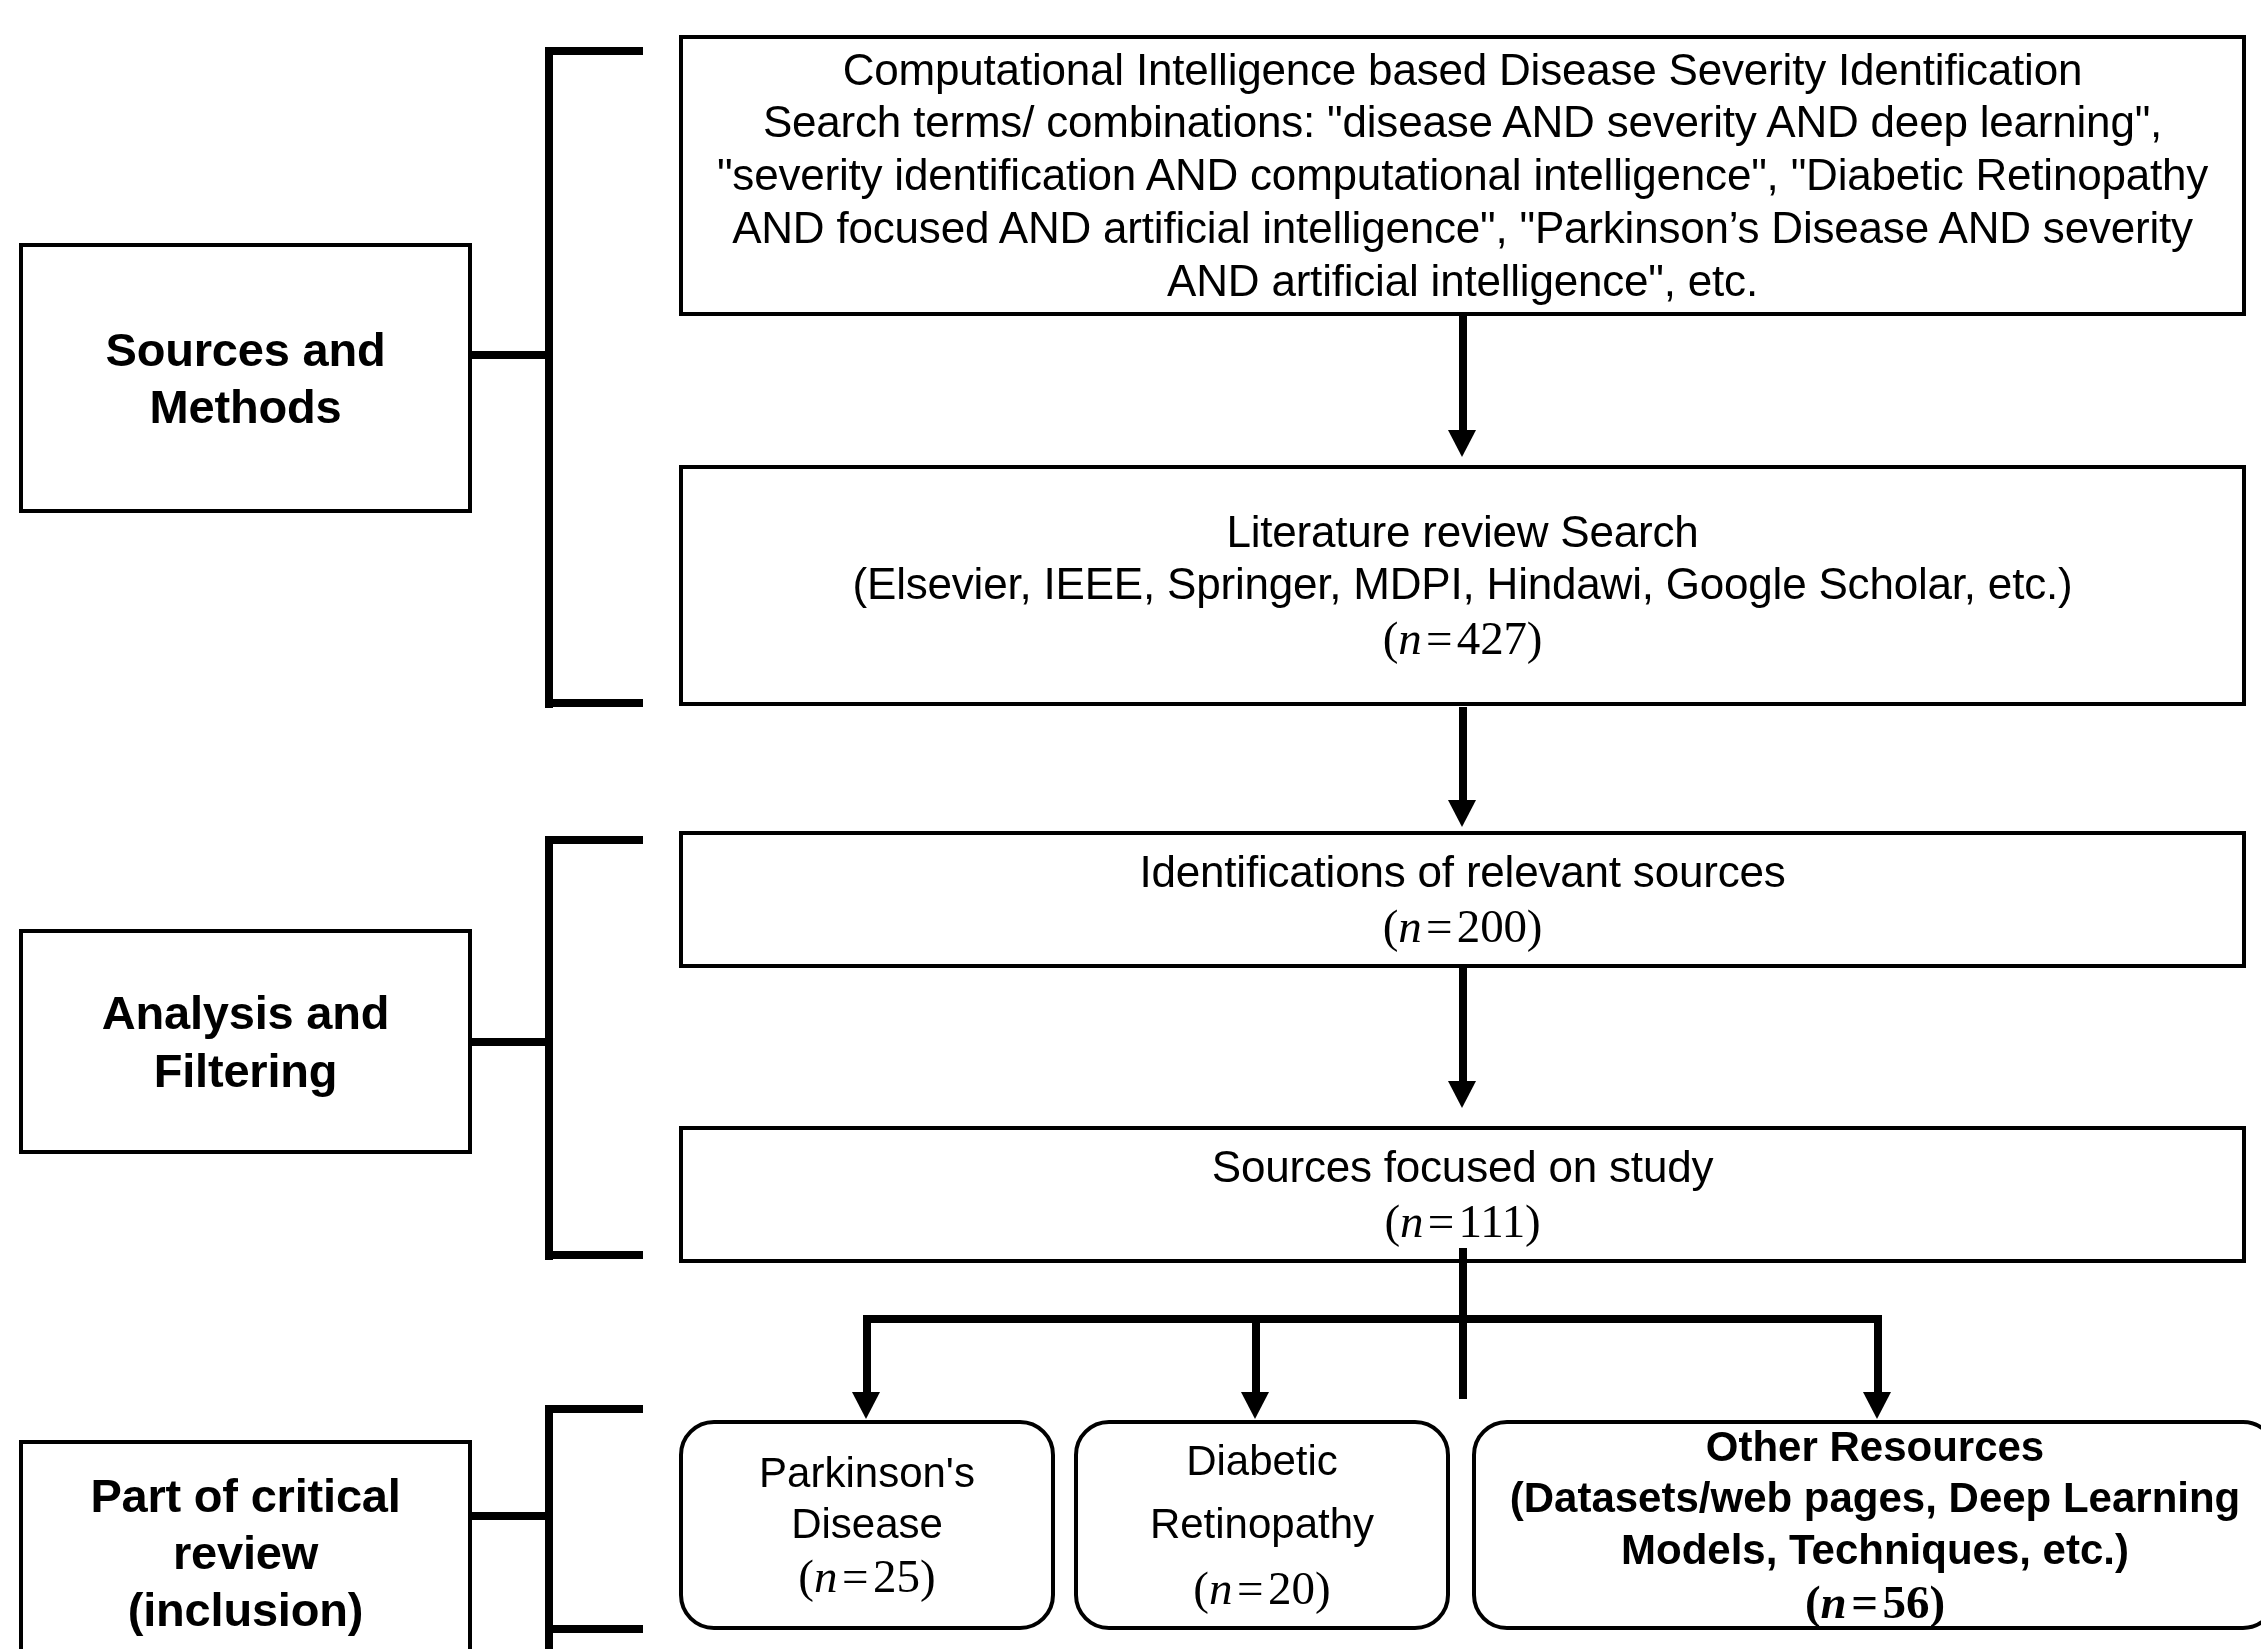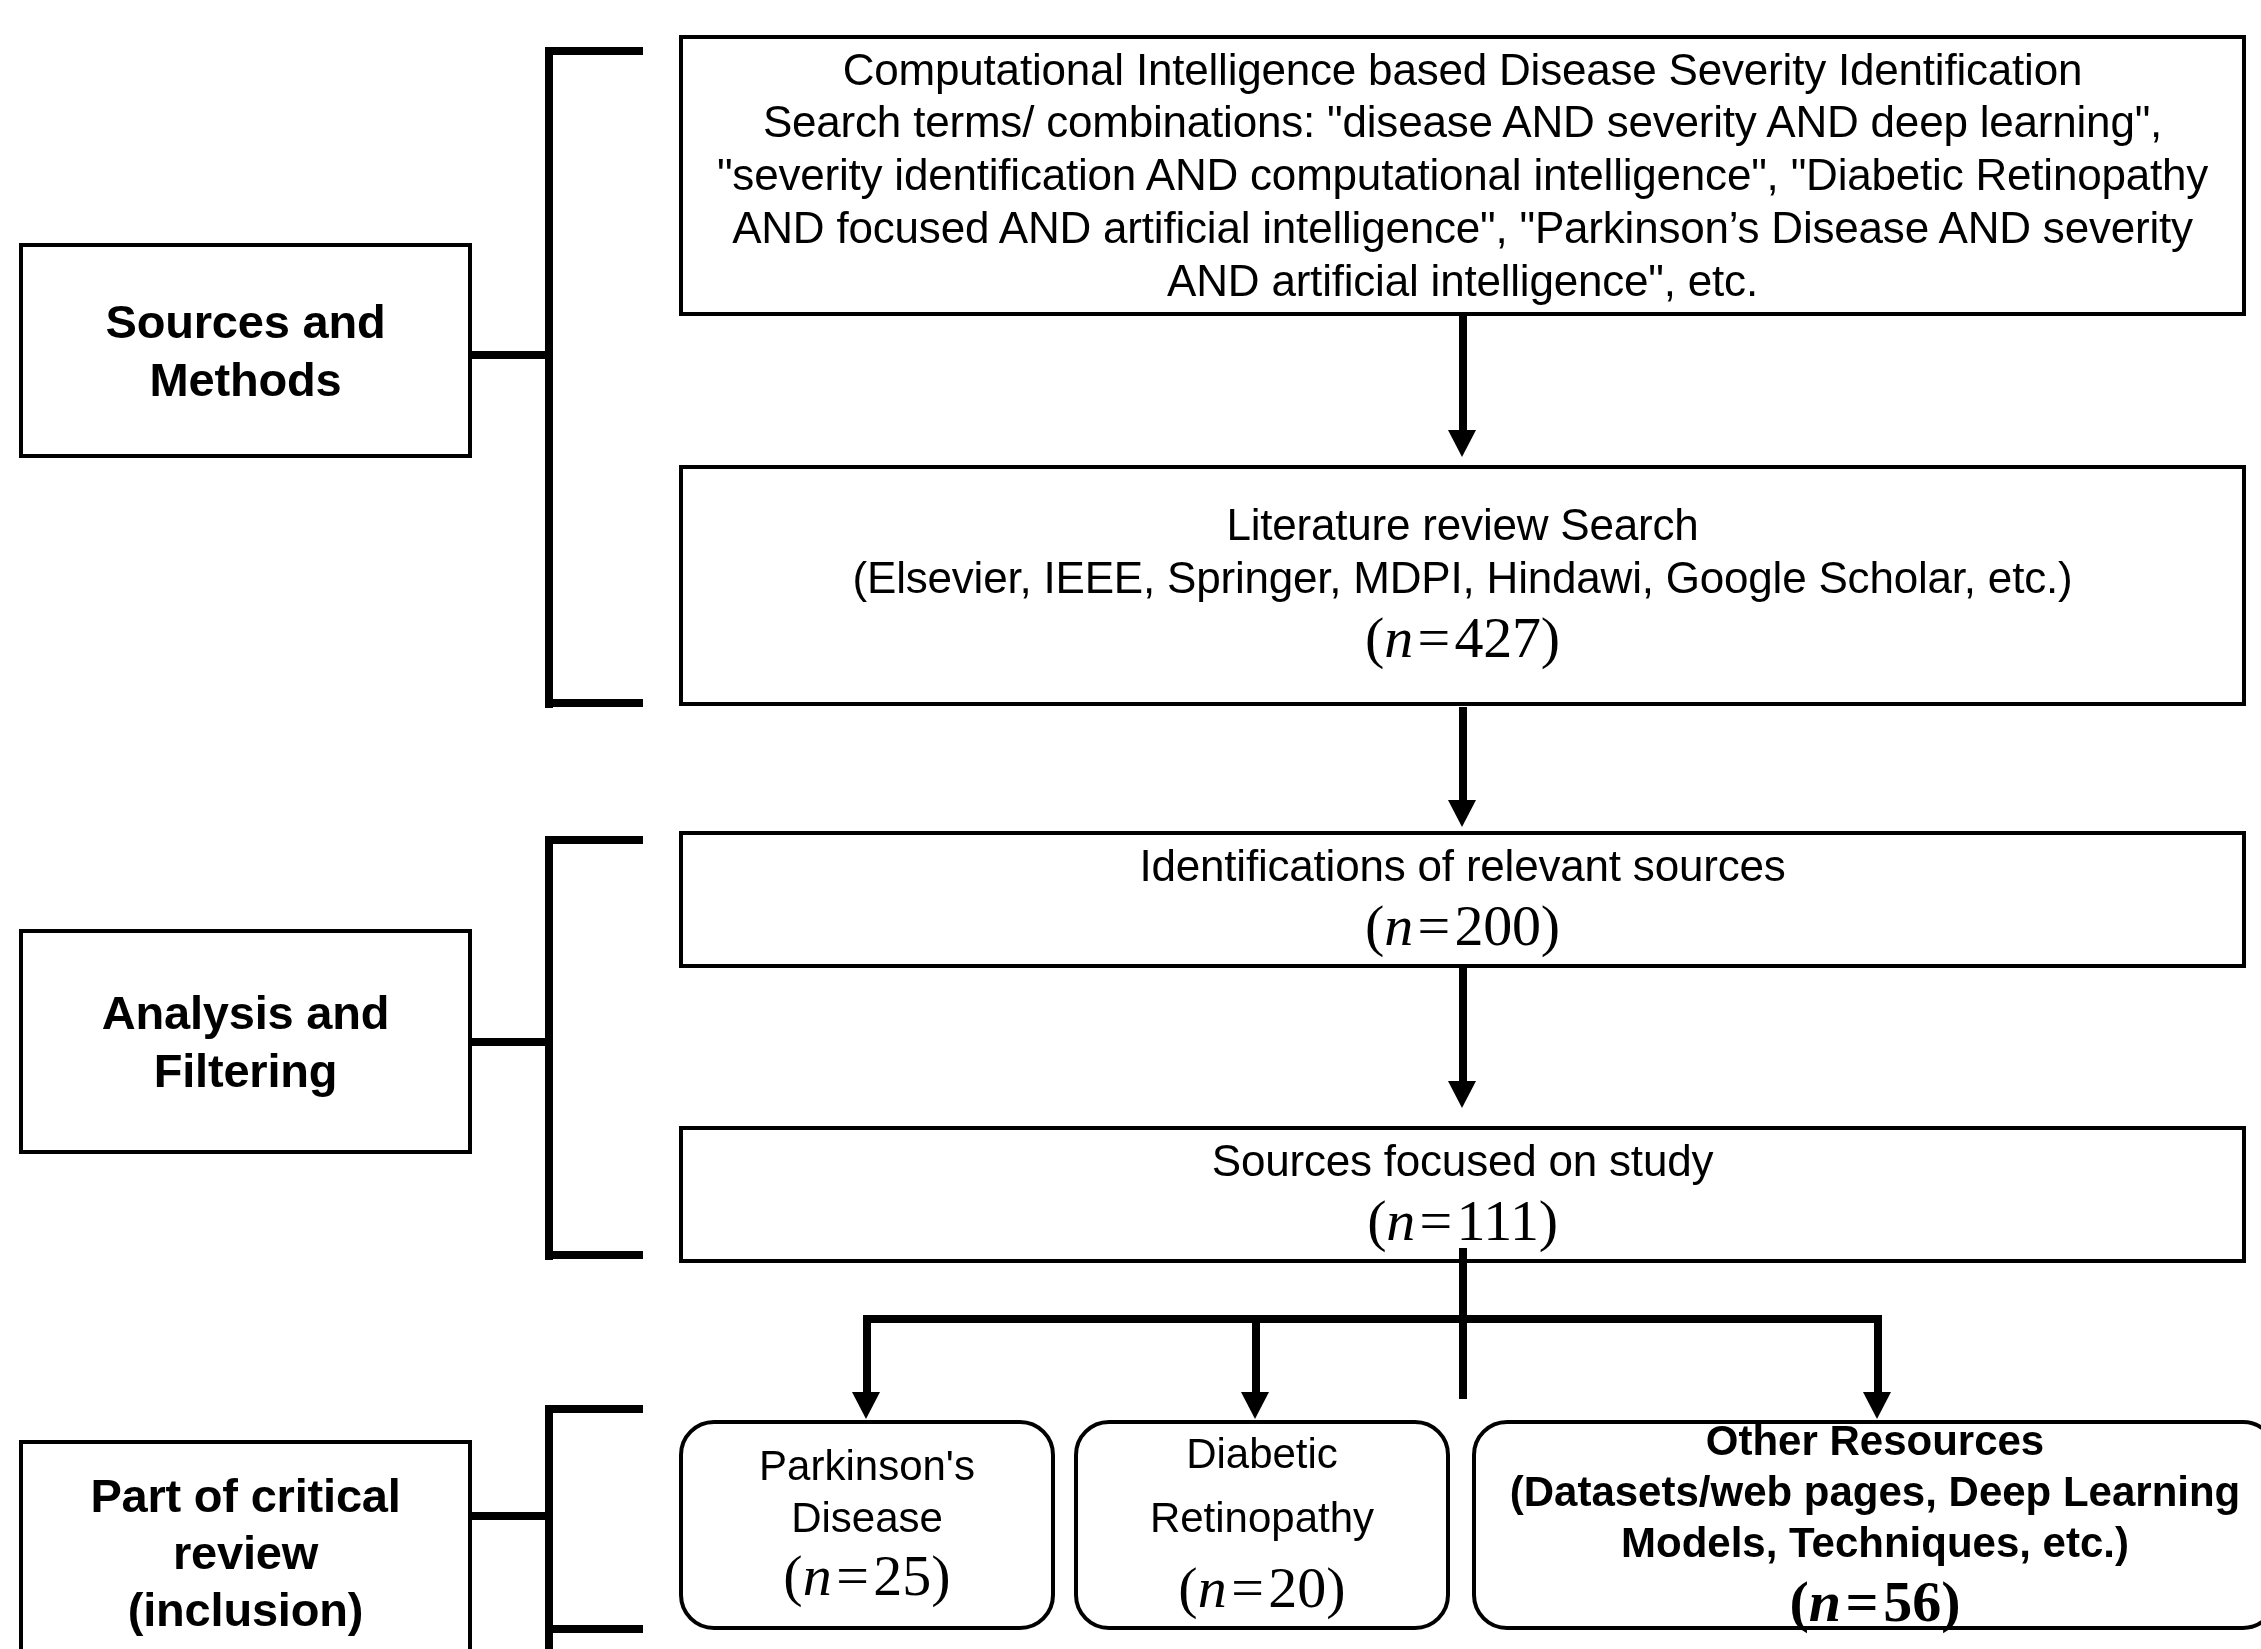--- a/index.html
+++ b/index.html
@@ -41,21 +41,21 @@
     letter-spacing: -0.2px;
     padding: 4.5px 10.6px;
   }
   .content-box .ln { display: block; white-space: nowrap; }
   .leaf-box { font-size: 42px; line-height: 1.22; }
   .leaf-box .ln { display: block; white-space: nowrap; }
 
   
   .math {
     font-family: "Liberation Serif", "DejaVu Serif", serif;
-    font-size: 58px;
+    font-size: 47px;
     white-space: nowrap;
     display: block;
     line-height: 1.15;
   }
   .math .v { font-style: italic; }
   .math .op { font-style: normal; padding: 0 4.5px; }
   .math .num { font-style: normal; }
 
   
   .hline, .vline {
@@ -68,21 +68,21 @@
     border-left: 14.3px solid transparent;
     border-right: 14.3px solid transparent;
     border-top: 27px solid #000000;
   }
 </style>
 </head>
 <body>
 
 <div id="stage">
 
-  <div class="box label-box" style="left:19px; top:243px; width:453px; height:215px;">
+  <div class="box label-box" style="left:19px; top:243px; width:453px; height:270px;">
     <span>Sources and</span>
     <span>Methods</span>
   </div>
 
   <div class="box label-box" style="left:19px; top:929px; width:453px; height:225px;">
     <span>Analysis and</span>
     <span>Filtering</span>
   </div>
 
   <div class="box label-box" style="left:19px; top:1440px; width:453px; height:225px;">

